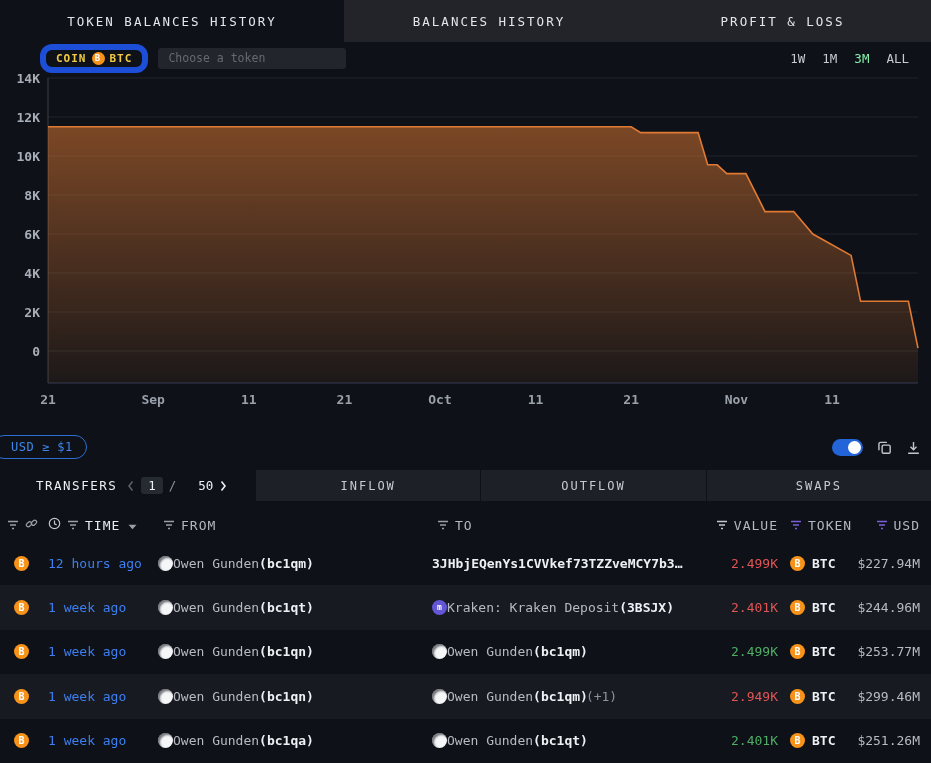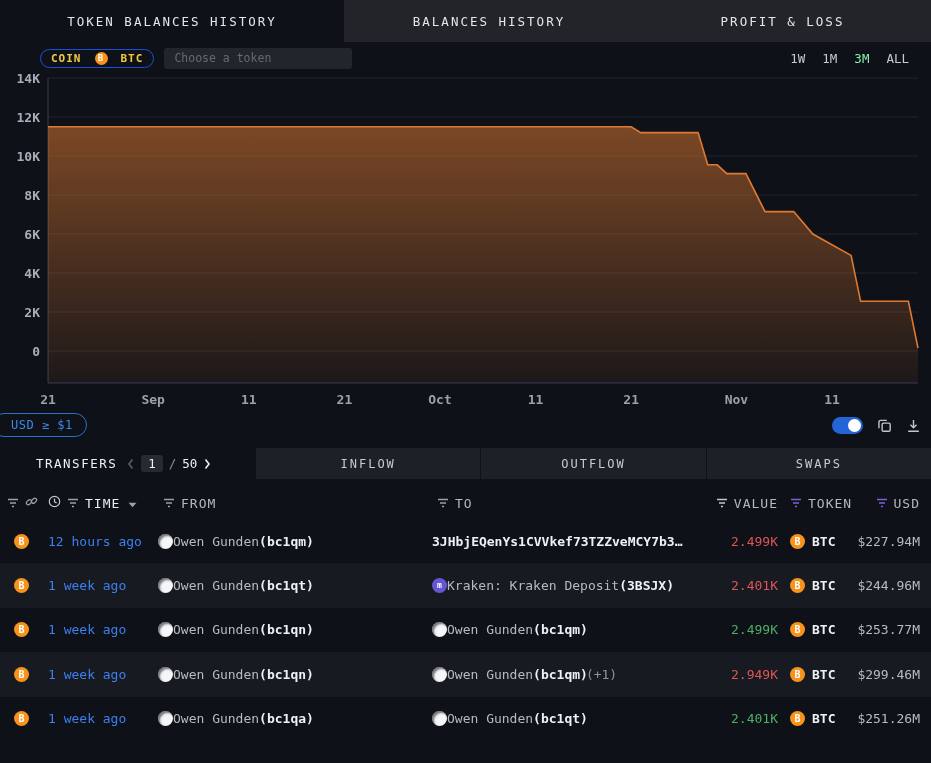--- a/index.html
+++ b/index.html
@@ -9,58 +9,58 @@
 
   
   .ttabs{height:42px;display:flex;}
   .ttab{display:flex;align-items:center;justify-content:center;font-size:12.5px;
         letter-spacing:2px;color:#e3e6ea;background:#22242a;cursor:pointer;}
   .ttab.active{background:transparent;}
   .tw1{width:290px;}.tw2{width:344px;}.tw3{flex:1;}
 
   
   .controls{height:28px;display:flex;align-items:center;gap:10px;padding:4px 12px 0 40px;}
-  .coin-chip{display:inline-flex;align-items:center;gap:13px;border:1px solid #1d4ed8;
+  .coin-chip{display:inline-flex;align-items:center;gap:5px;border:6px solid #1d4ed8;
              border-radius:12px;padding:2px 10px;color:#f0ca45;font-size:11px;font-weight:bold;letter-spacing:1px;}
   .btc-badge{width:15px;height:15px;border-radius:50%;background:#f7931a;color:#fff;
              display:inline-flex;align-items:center;justify-content:center;
              font-size:10px;font-weight:bold;flex:0 0 auto;}
   .btc-badge.small{width:13px;height:13px;font-size:9px;}
   .token-input{width:188px;height:21px;background:#22252b;border:none;border-radius:3px;
                color:#c6cad1;font-family:inherit;font-size:11.5px;padding:0 10px;outline:none;}
   .token-input::placeholder{color:#646a73;}
   .spacer{flex:1;}
   .ranges{display:flex;gap:17px;font-size:12.5px;color:#c6cad1;padding-right:10px;}
   .range{cursor:pointer;}
   .range.active{color:#86efac;}
 
   
   .chart-wrap{position:relative;width:800px;height:340px;}
   .chart-wrap svg{position:absolute;inset:0;}
   .ylab{font:700 13px "DejaVu Sans Mono",monospace;fill:#a8aeb8;}
   .xlab{font:700 13px "DejaVu Sans Mono",monospace;fill:#9aa1ab;}
 
   
-  .filter-row{height:30px;display:flex;align-items:center;padding-right:10px;gap:14px;}
+  .filter-row{height:30px;margin-top:22px;display:flex;align-items:center;padding-right:10px;gap:14px;}
   .usd-chip{margin-left:-8px;border:1px solid #2b6fd0;color:#3e87e8;border-radius:13px;
             padding:4px 13px 4px 18px;font-size:12px;letter-spacing:.5px;}
   .toggle{width:31px;height:17px;border-radius:9px;background:#2365d8;position:relative;cursor:pointer;}
   .knob{position:absolute;top:2px;right:2px;width:13px;height:13px;border-radius:50%;background:#fff;}
   .tool-icon{color:#c3c7cd;display:inline-flex;cursor:pointer;}
 
   
   .table-tabs{height:31px;margin-top:8px;display:flex;align-items:stretch;}
   .transfers-head{width:255px;display:flex;align-items:center;gap:10px;padding-left:36px;}
   .transfers-label{font-size:12.5px;letter-spacing:1.5px;color:#eef0f3;}
   .pager{display:flex;align-items:center;gap:6px;font-size:12.5px;}
   .pg-prev{color:#596069;display:inline-flex;cursor:pointer;}
   .pg-next{color:#eef1f4;display:inline-flex;cursor:pointer;}
   .pg-cur{background:#262a31;border-radius:3px;padding:1px 7px;color:#eef1f4;}
   .pg-sep{color:#8e939b;}
-  .pg-total{color:#eef1f4;}
+  .pg-total{color:#eef1f4;margin-left:16px;}
   .ttab2{flex:1;background:#1d2026;display:flex;align-items:center;justify-content:center;
          font-size:12px;letter-spacing:2px;color:#c6cad1;border-left:1px solid #0e1117;cursor:pointer;}
 
   
   .thead{height:36px;display:grid;grid-template-columns:41px 110px 274px 256px 90px 74px 1fr;
          align-items:center;padding:12px 11px 0 7px;color:#b3b8c0;font-size:13px;letter-spacing:1px;}
   .hcell{display:flex;align-items:center;gap:6px;}
   .hcell.right{justify-content:flex-end;}
   .hcell .fil{flex:0 0 auto;}
   .fil{color:#9aa0a8;}

